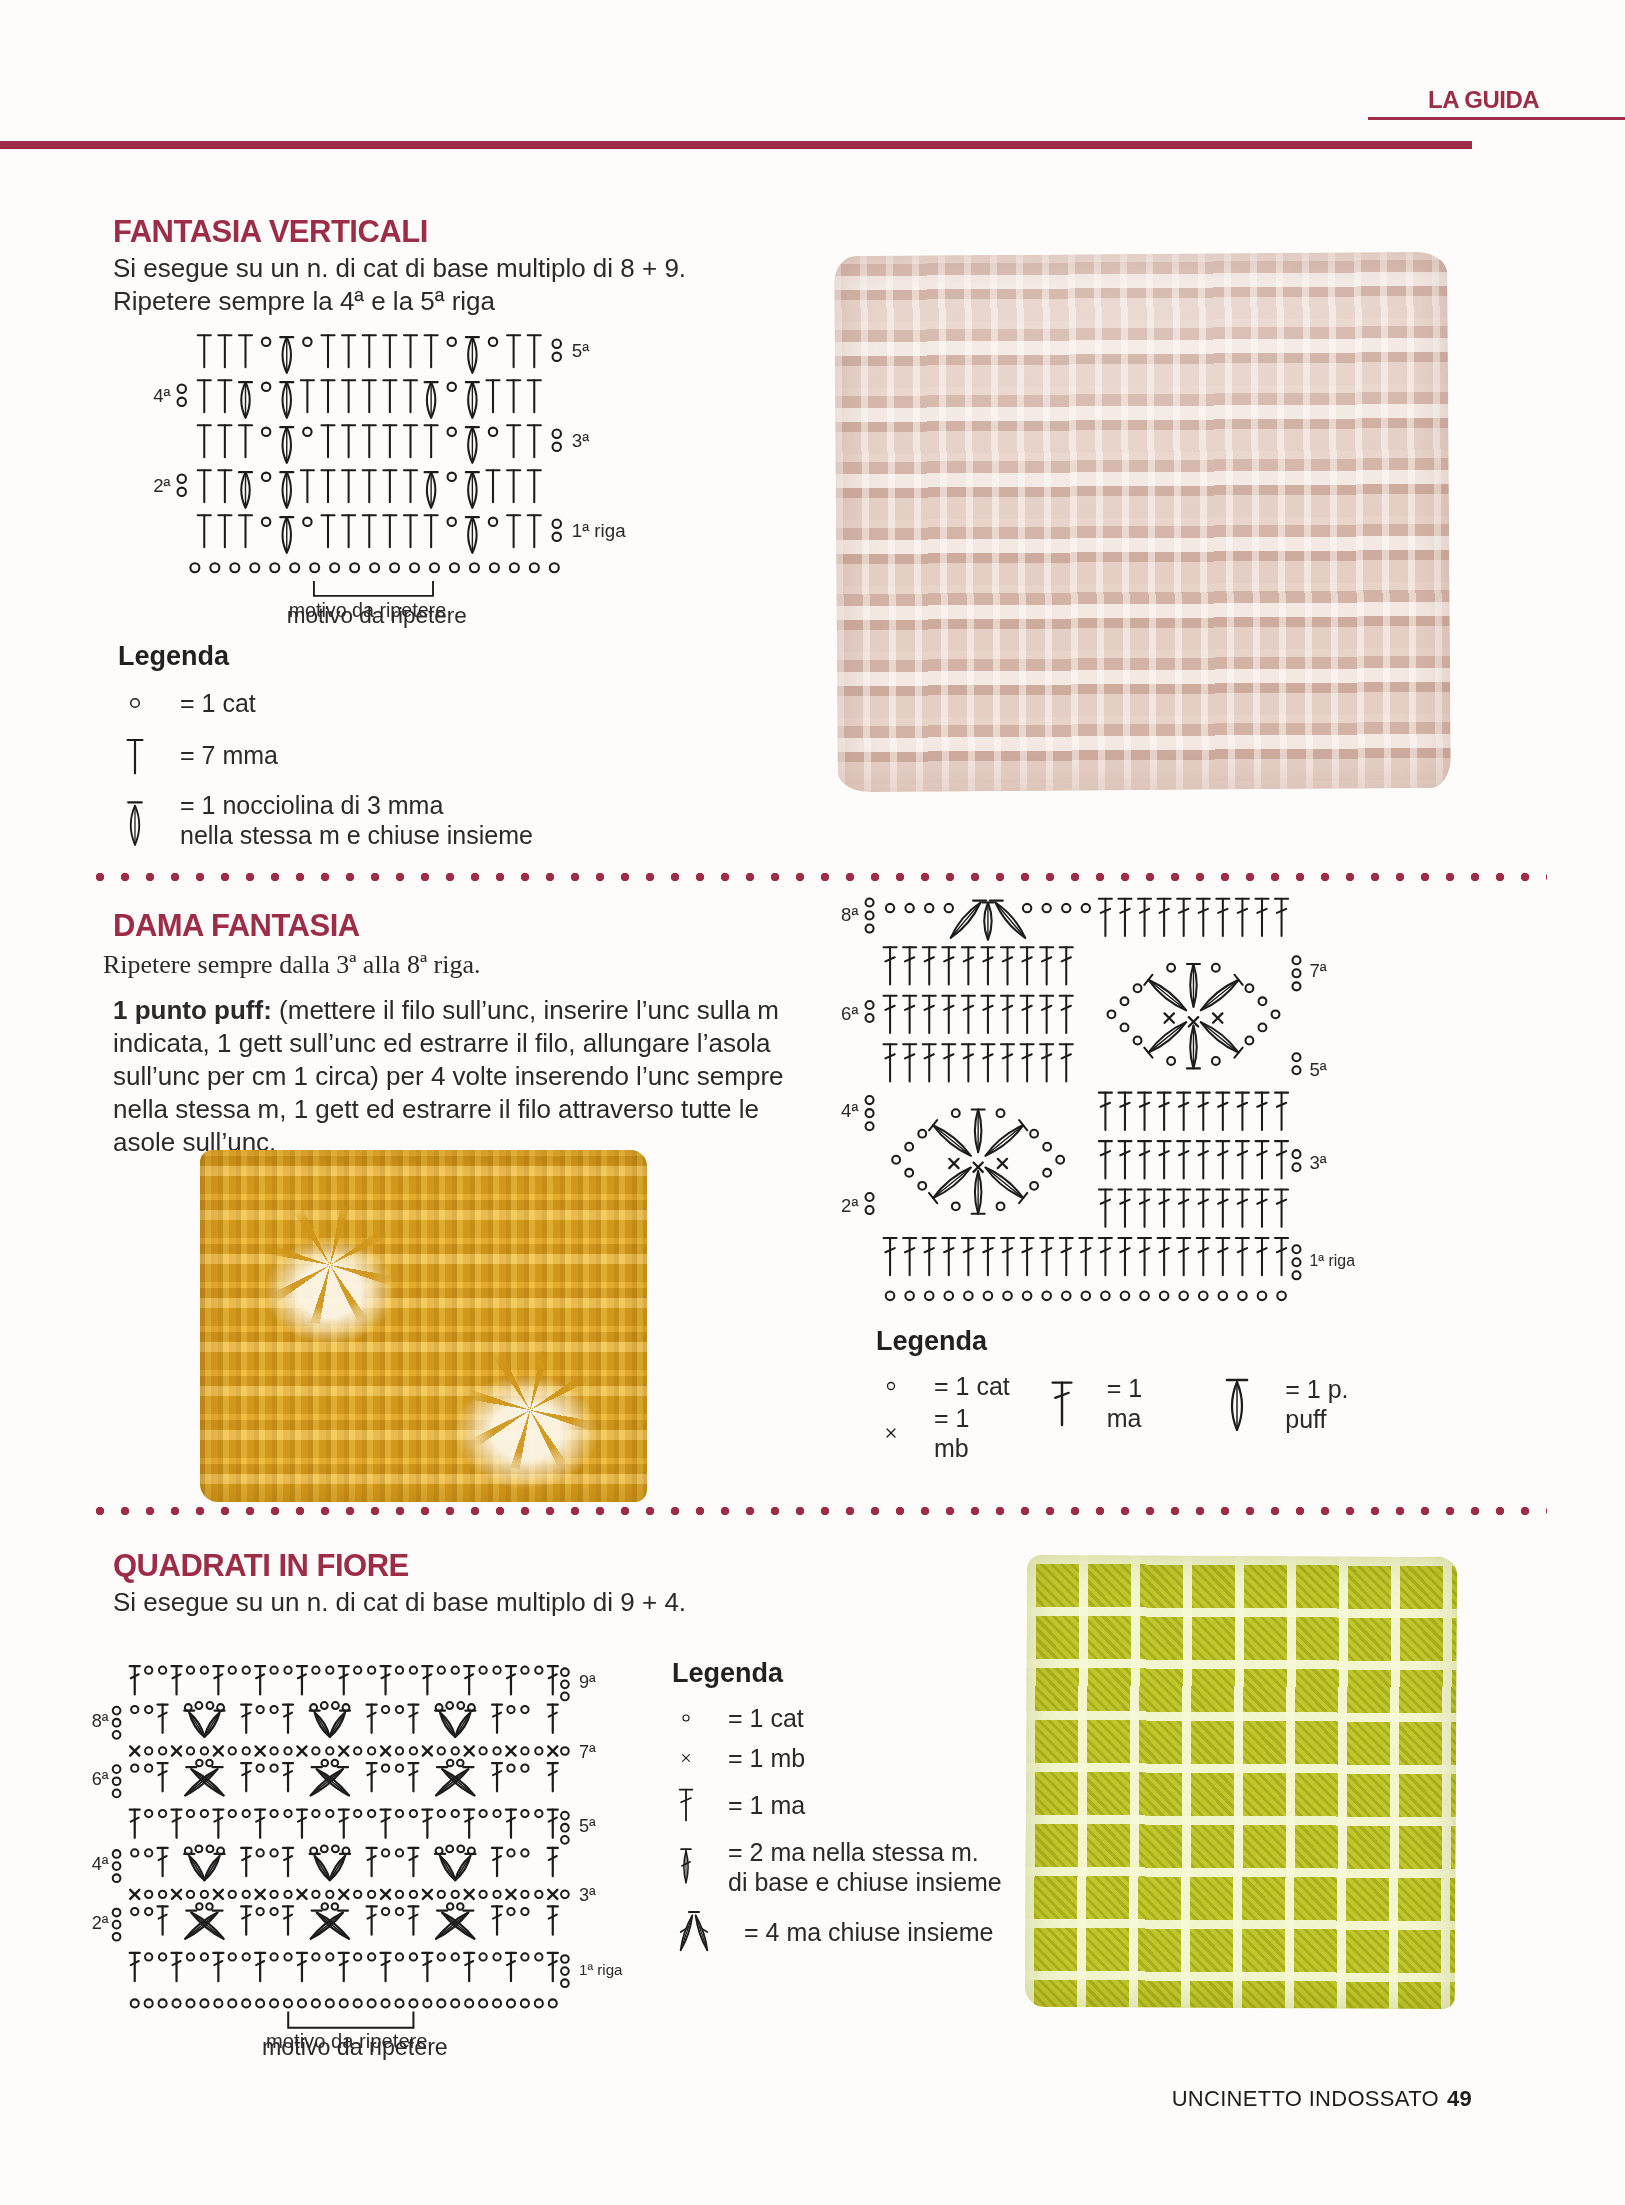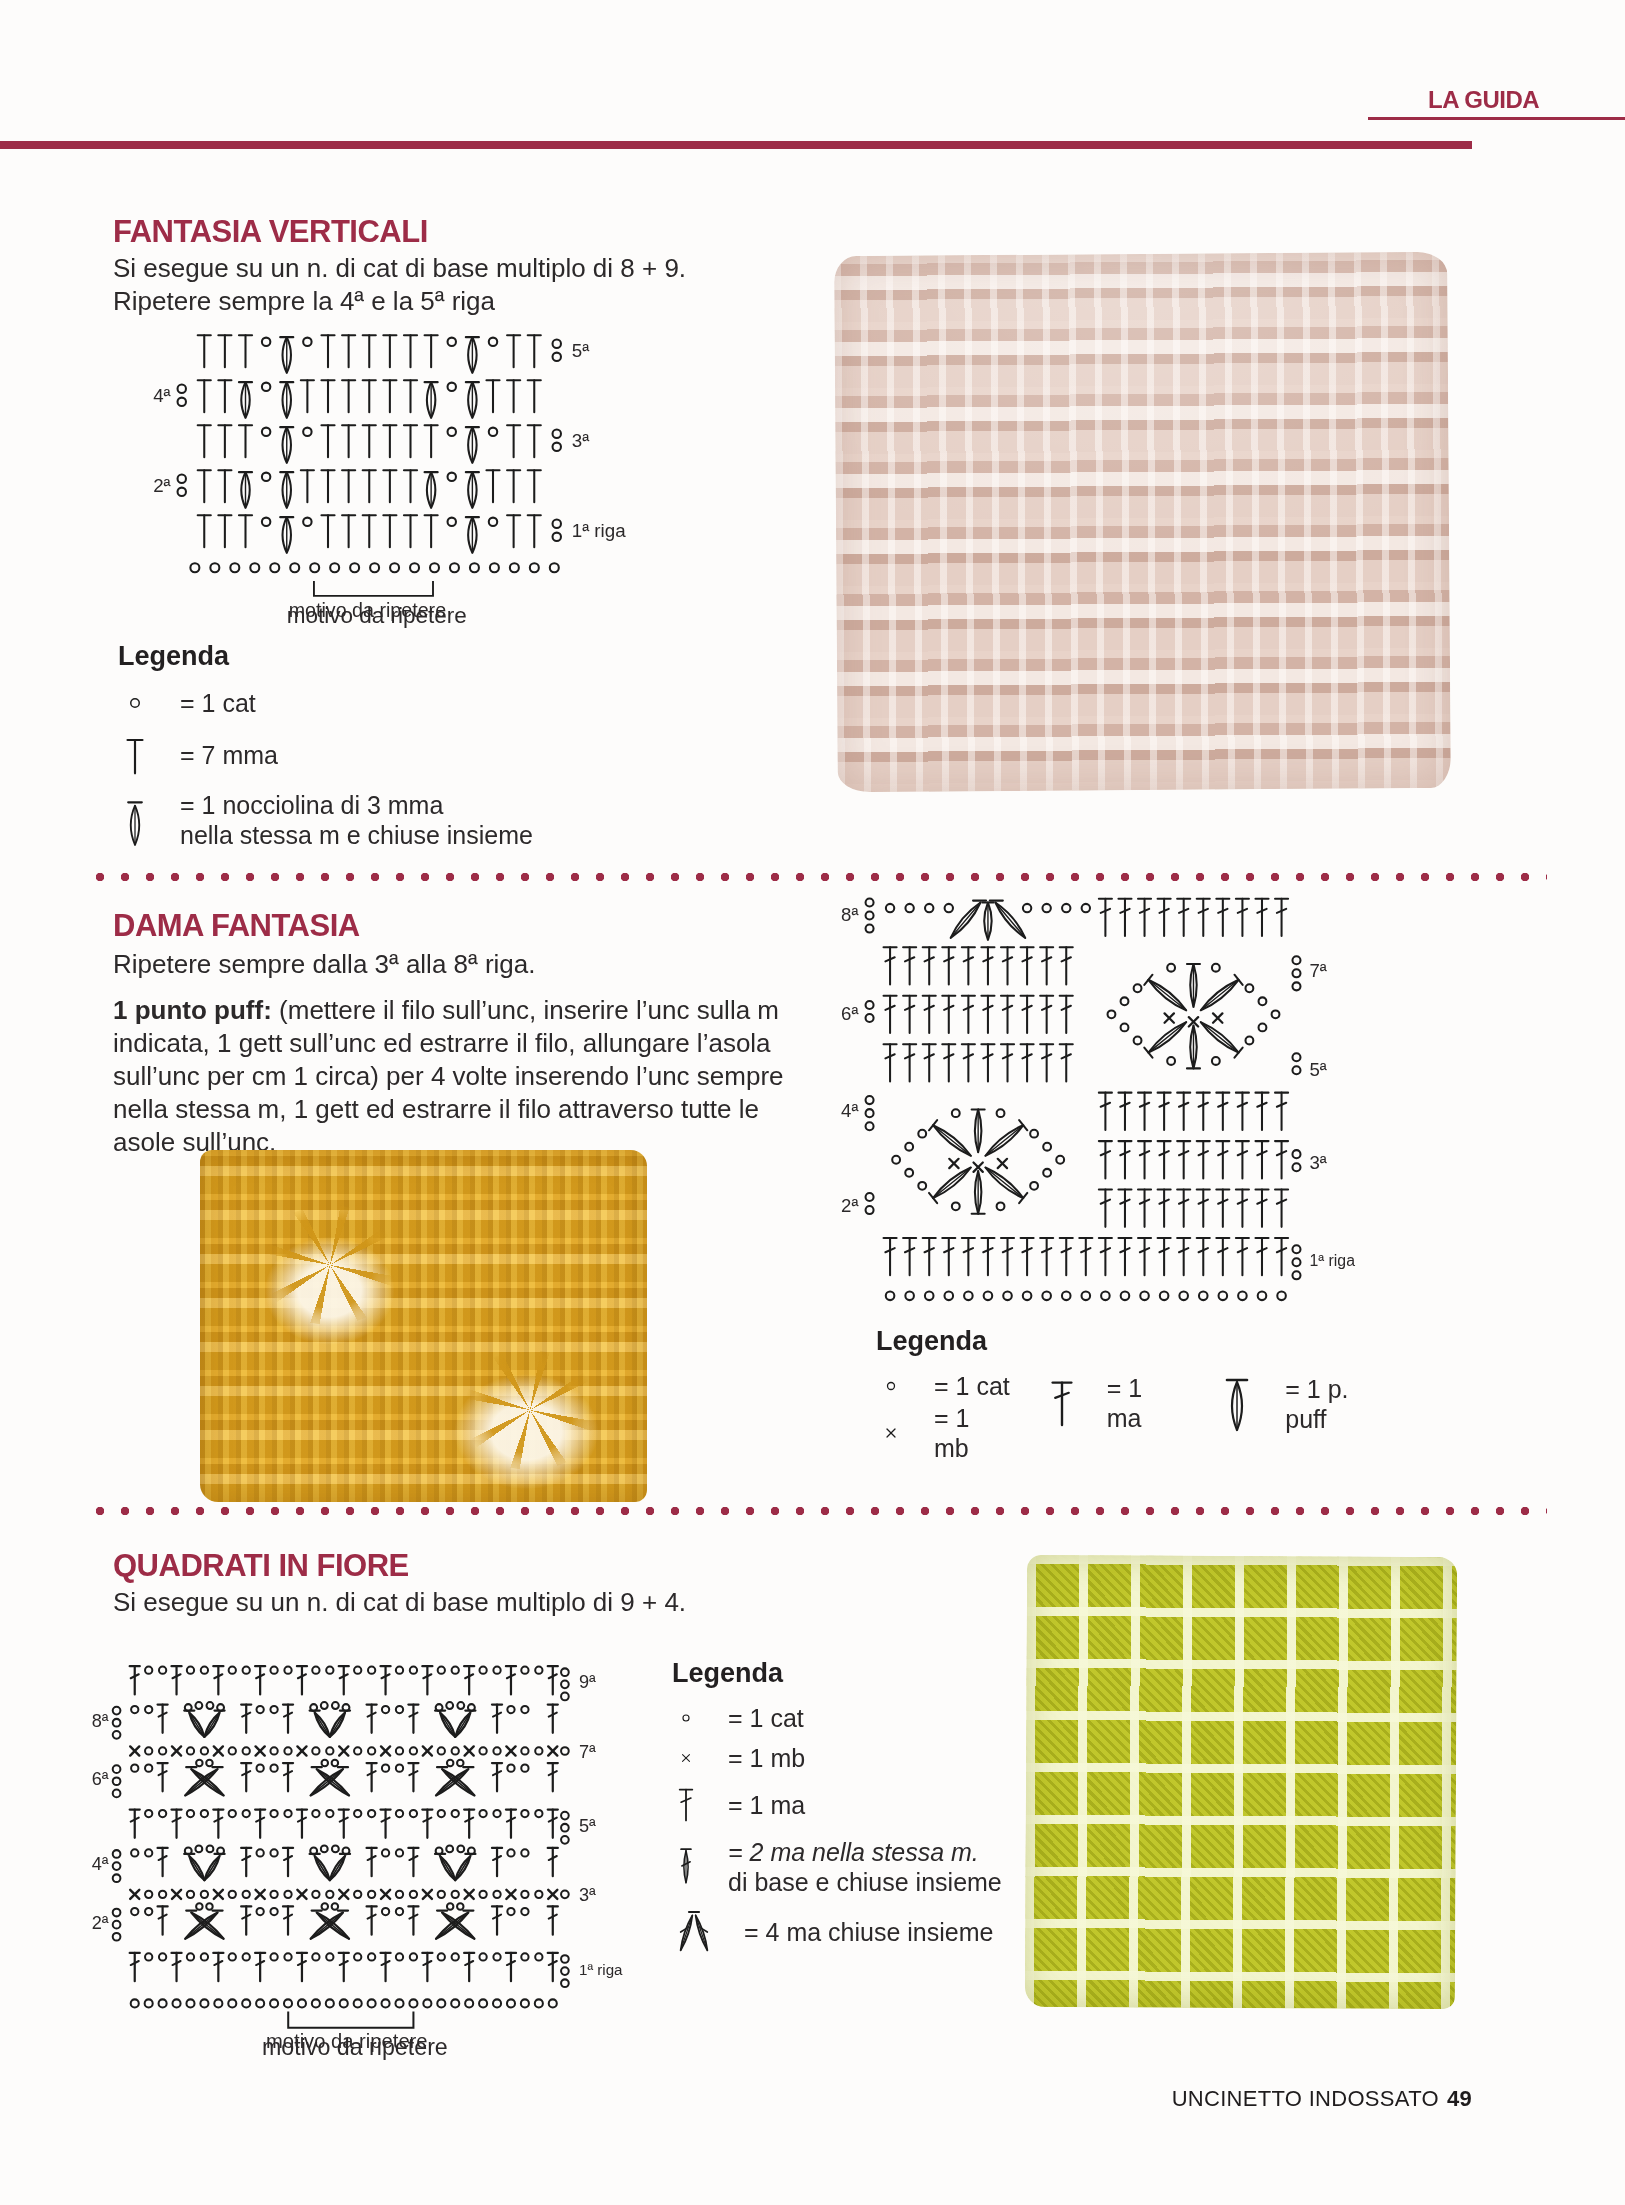--- a/index.html
+++ b/index.html
@@ -327,21 +327,21 @@
       <span class="txt2" style="display:block;">nella stessa m e chiuse insieme</span>
     </span>
   </div>
 </div>
 
 <div class="photo photo-pink" style="left:836px;top:254px;width:613px;height:536px;"></div>
 
 <div class="abs dotted" style="left:95px;top:872px;width:1452px;"></div>
 
 <div class="abs sec-title" style="left:113px;top:908px;">DAMA FANTASIA</div>
-<div class="abs body-text" style="left:113px;top:948px;width:640px;">Ripetere sempre dalla 3ª alla 8ª riga.</div>
+<div class="abs body-text" style="left:103px;top:948px;width:640px;font-family:Liberation Serif, serif;">Ripetere sempre dalla 3ª alla 8ª riga.</div>
 <p class="abs body-text para" style="left:113px;top:994px;width:700px;margin:0;">
   <b>1 punto puff: </b><span>(mettere il filo sull’unc, inserire l’unc sulla m indicata, 1 gett sull’unc ed estrarre il filo, allungare l’asola sull’unc per cm 1 circa) per 4 volte inserendo l’unc sempre nella stessa m, 1 gett ed estrarre il filo attraverso tutte le asole sull’unc.</span>
 </p>
 
 <div class="photo photo-yellow" style="left:200px;top:1150px;width:447px;height:352px;">
   <div class="flower" style="left:55px;top:55px;"></div>
   <div class="flower" style="left:255px;top:200px;"></div>
 </div>
 
 <svg id="chart2" class="chart" style="left:836px;top:880px;width:522px;height:429px;" viewBox="0 0 560 460">
@@ -1366,21 +1366,21 @@
     <span class="txt">= 1 ma</span>
   </div>
   <div class="legend-row two-line" style="align-items:flex-start;">
     <svg class="lsym" width="28" height="58" viewBox="0 0 40 60">
         <line x1="13" y1="6" x2="27" y2="6" stroke="#1c1c1c" stroke-width="2.6" stroke-linecap="round"></line>
         <path d="M 20 54 Q 26 31 20 8 Q 14 31 20 54 Z" fill="none" stroke="#1c1c1c" stroke-width="2.2" stroke-linejoin="round"></path>
         <line x1="20" y1="54" x2="20" y2="8" stroke="#1c1c1c" stroke-width="1.5" stroke-linecap="round"></line>
         <line x1="14" y1="30" x2="26" y2="24" stroke="#1c1c1c" stroke-width="2.2" stroke-linecap="round"></line>
       </svg>
     <span>
-      <span class="txt" style="display:block;font-style:italic;">= 2 ma nella stessa m.</span>
+      <span class="txt" style="display:block;">= 2 ma nella stessa m.</span>
       <span class="txt2" style="display:block;">di base e chiuse insieme</span>
     </span>
   </div>
   <div class="legend-row">
     <svg class="lsym" width="44" height="50" viewBox="0 0 40 60">
         <line x1="14" y1="6" x2="26" y2="6" stroke="#1c1c1c" stroke-width="2.6" stroke-linecap="round"></line>
         <path d="M 4 52 Q 15.269074841227312 32.423024947075774 18 10 Q 6.730925158772688 29.57697505292423 4 52 Z" fill="none" stroke="#1c1c1c" stroke-width="2.2" stroke-linejoin="round"></path>
         <line x1="4" y1="52" x2="18" y2="10" stroke="#1c1c1c" stroke-width="1.5" stroke-linecap="round"></line>
         <path d="M 36 52 Q 33.26907484122731 29.57697505292423 22 10 Q 24.73092515877269 32.423024947075774 36 52 Z" fill="none" stroke="#1c1c1c" stroke-width="2.2" stroke-linejoin="round"></path>
         <line x1="36" y1="52" x2="22" y2="10" stroke="#1c1c1c" stroke-width="1.5" stroke-linecap="round"></line>

